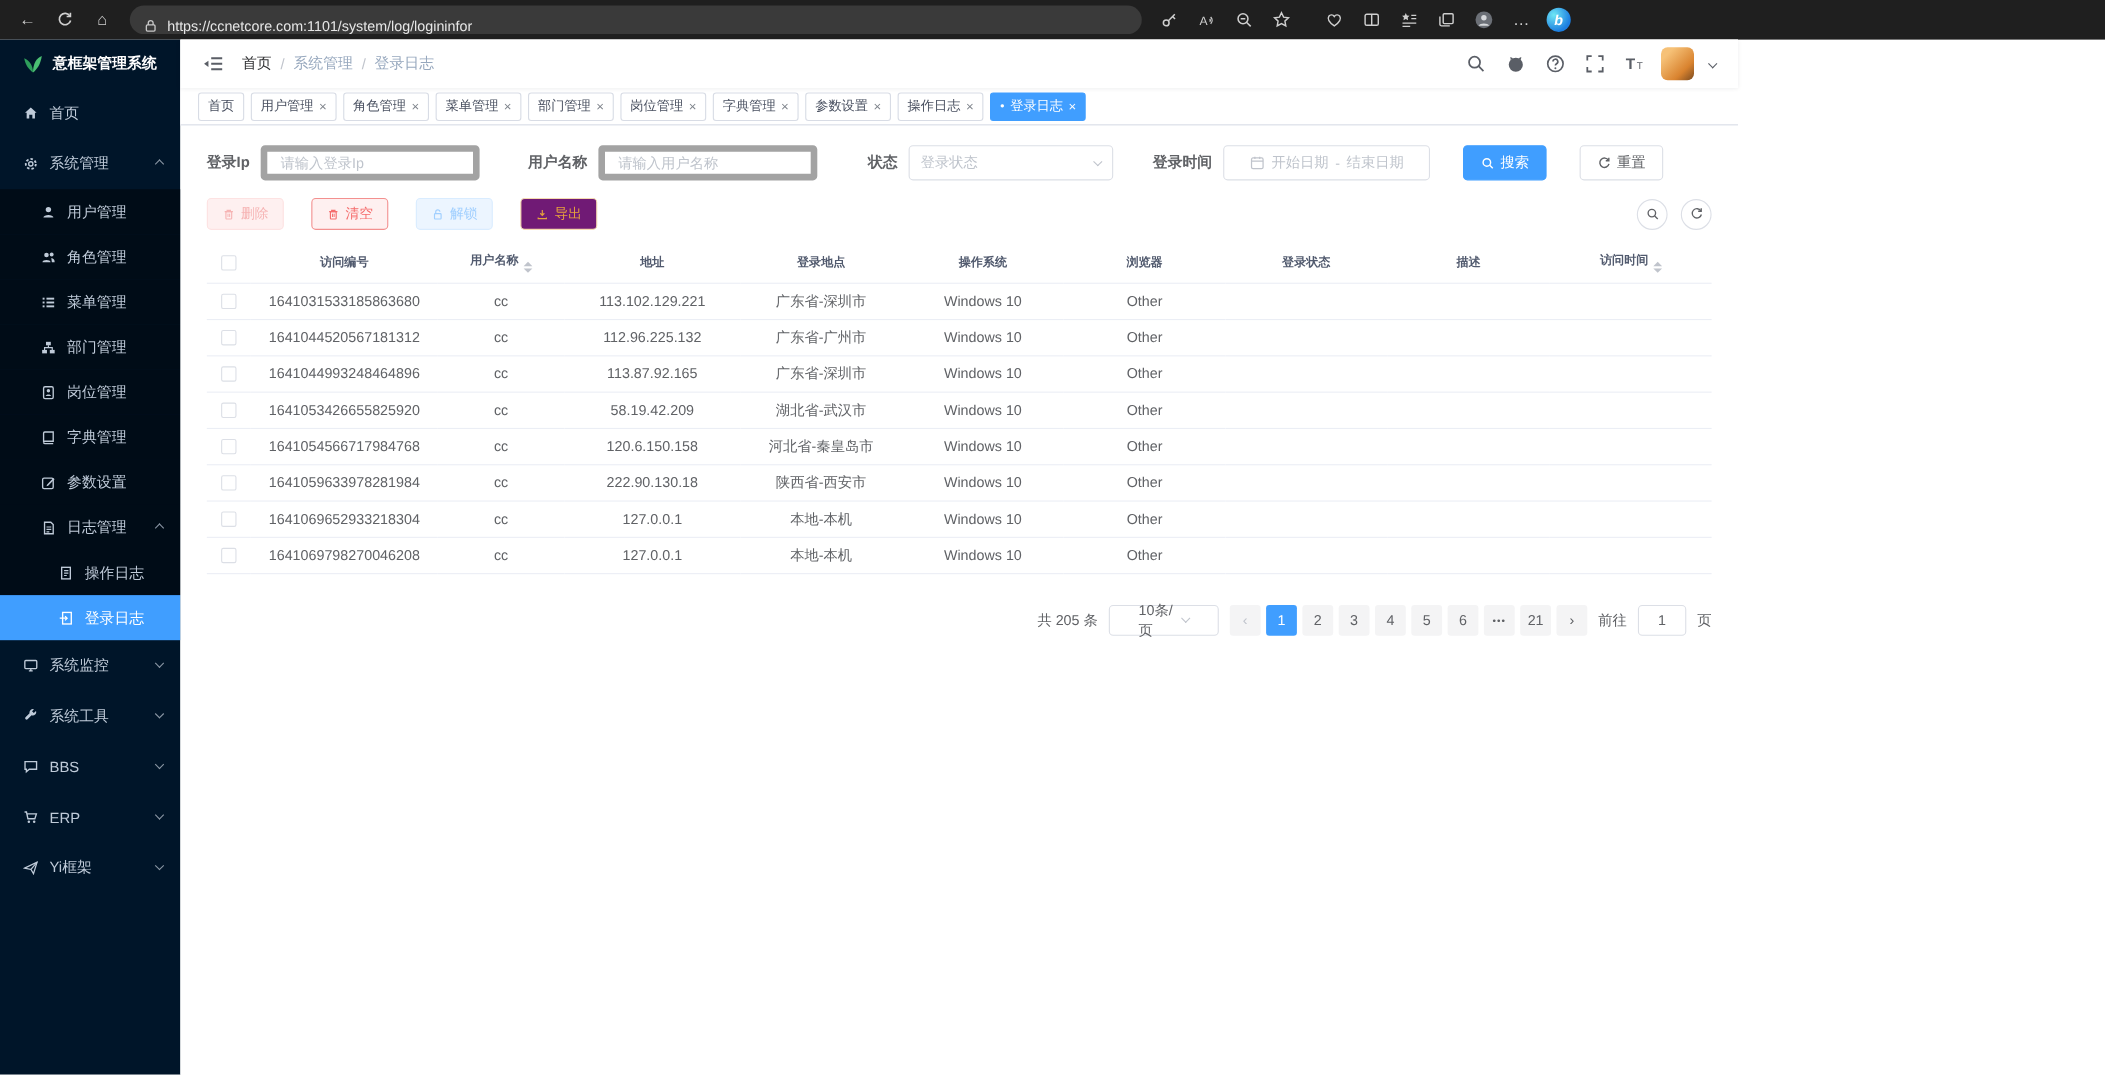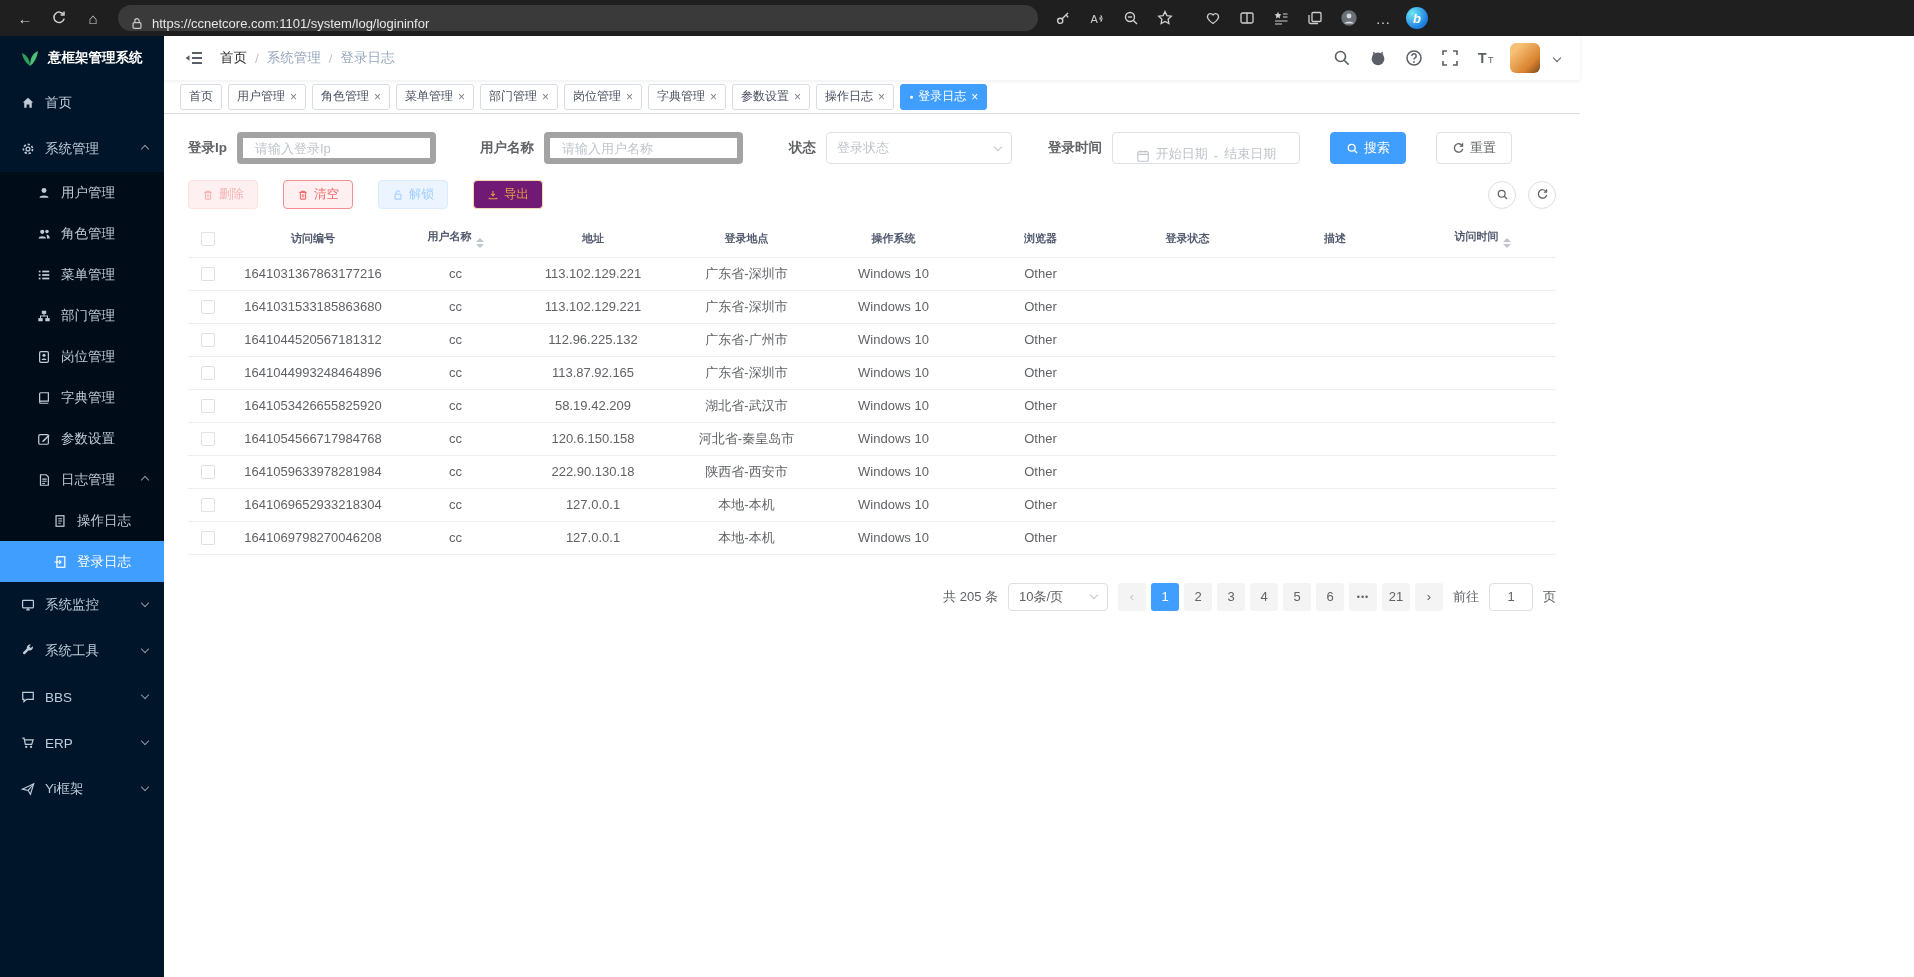--- a/index.html
+++ b/index.html
@@ -66,21 +66,21 @@
 
   .search-form { display:flex; align-items:center; margin-top:8px; flex-wrap:nowrap; }
   .form-item { display:flex; align-items:center; }
   .form-label { font-weight:bold; color:#606266; font-size:13.5px; padding-right:10px; white-space:nowrap; }
   .inp { height:32px; width:199px; border:6px solid #a3a3a3; border-radius:4px; padding:0 12px;
     font-size:13px; color:#606266; outline:none; font-family:inherit; }
   .inp::placeholder { color:#bfc4cc; }
   .fakebox { height:32px; border:1px solid #dcdfe6; border-radius:4px; display:flex; align-items:center;
     padding:0 10px; font-size:13px; color:#bfc4cc; cursor:pointer; background:#fff; }
   .select-box { width:186px; justify-content:space-between; }
-  .date-box { width:188px; gap:6px; justify-content:center;align-items:flex-end; }
+  .date-box { width:188px; gap:6px; justify-content:center; }
   .chev-s { width:6px; height:6px; border-right:1.5px solid #c0c4cc; border-bottom:1.5px solid #c0c4cc;
     transform:rotate(45deg); margin-top:-3px; }
   .gap44 { width:44px; } .gap46 { width:46px; } .gap36 { width:36px; } .gap30 { width:30px; }
 
   .btn { height:32px; border-radius:4px; font-size:13px; display:inline-flex; align-items:center; gap:5px;
     padding:0 15px; border:1px solid transparent; cursor:pointer; background:#fff; font-family:inherit; white-space:nowrap; }
   .btn-primary { background:#409eff; border-color:#409eff; color:#fff; }
   .btn-default { border-color:#dcdfe6; color:#606266; }
   .toolbar { display:flex; align-items:center; margin-top:16px; }
   .toolbar .btn { height:29px; font-size:12.5px; padding:0 13px; margin-right:25px; }
@@ -100,21 +100,21 @@
   .cb { width:14px; height:14px; border:1px solid #dcdfe6; border-radius:2px; display:inline-block;
     background:#fff; vertical-align:middle; cursor:pointer; }
   .sort { display:inline-flex; flex-direction:column; margin-left:4px; vertical-align:-2px; }
   .sort i { width:0; height:0; border:4px solid transparent; display:block; }
   .sort .up { border-bottom-color:#c0c4cc; border-top-width:0; margin-bottom:2px; }
   .sort .down { border-top-color:#c0c4cc; border-bottom-width:0; }
 
   .pagination { width:1368px; display:flex; align-items:center; justify-content:flex-end; gap:10px;
     margin-top:28px; font-size:13px; color:#606266; }
   .pagesize { width:100px; height:28px; border:1px solid #dcdfe6; border-radius:4px; display:flex;
-    align-items:center; justify-content:space-between; padding:0 10px; cursor:pointer; background:#fff; }
+    align-items:center; justify-content:space-between; padding:0 26px; cursor:pointer; background:#fff; }
   .pager { display:flex; align-items:center; gap:5px; }
   .pg { min-width:28px; height:28px; border:none; border-radius:3px; background:#f4f4f5; color:#606266;
     font-size:13px; display:flex; align-items:center; justify-content:center; cursor:pointer;
     padding:0 6px; font-family:inherit; }
   .pg.active { background:#409eff; color:#fff; }
   .pg.prev { color:#c0c4cc; }
   .pg.more { font-size:9px; letter-spacing:1px; color:#606266; }
   .goto-input { width:44px; height:28px; border:1px solid #dcdfe6; border-radius:4px; text-align:center;
     font-size:13px; color:#606266; outline:none; font-family:inherit; }
 
@@ -636,32 +636,20 @@
             <th>描述</th>
             <th><span>访问时间</span><span class="sort">
                   <i class="up"></i>
                   <i class="down"></i>
                 </span></th>
           </tr>
         </thead>
         <tbody>
           <tr>
             <td><span class="cb"></span></td>
-            <td>1641031367863177216</td>
-            <td>cc</td>
-            <td>113.102.129.221</td>
-            <td>广东省-深圳市</td>
-            <td>Windows 10</td>
-            <td>Other</td>
-            <td></td>
-            <td></td>
-            <td></td>
-          </tr>
-          <tr>
-            <td><span class="cb"></span></td>
             <td>1641031533185863680</td>
             <td>cc</td>
             <td>113.102.129.221</td>
             <td>广东省-深圳市</td>
             <td>Windows 10</td>
             <td>Other</td>
             <td></td>
             <td></td>
             <td></td>
           </tr>

